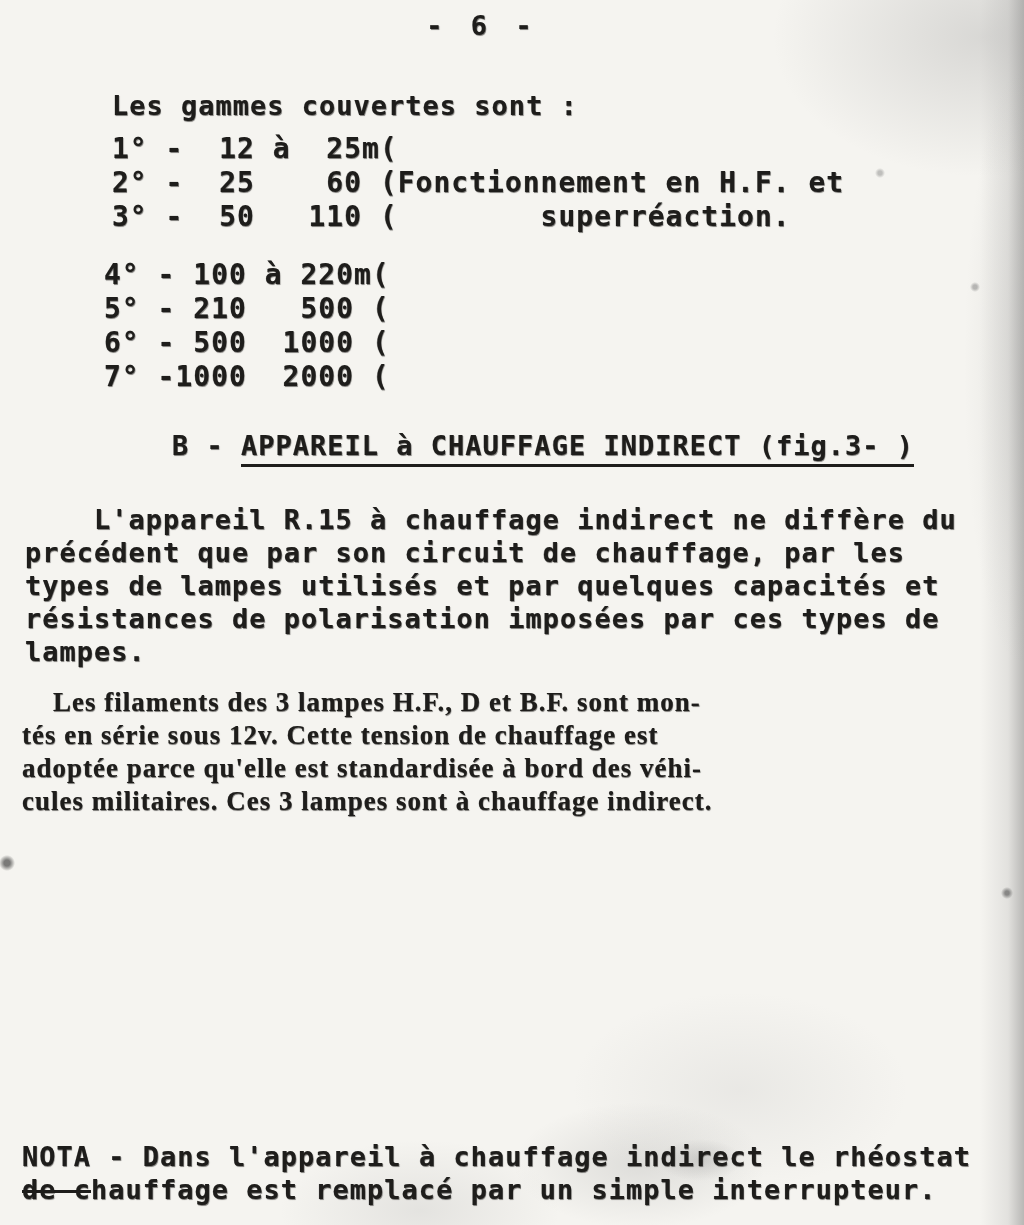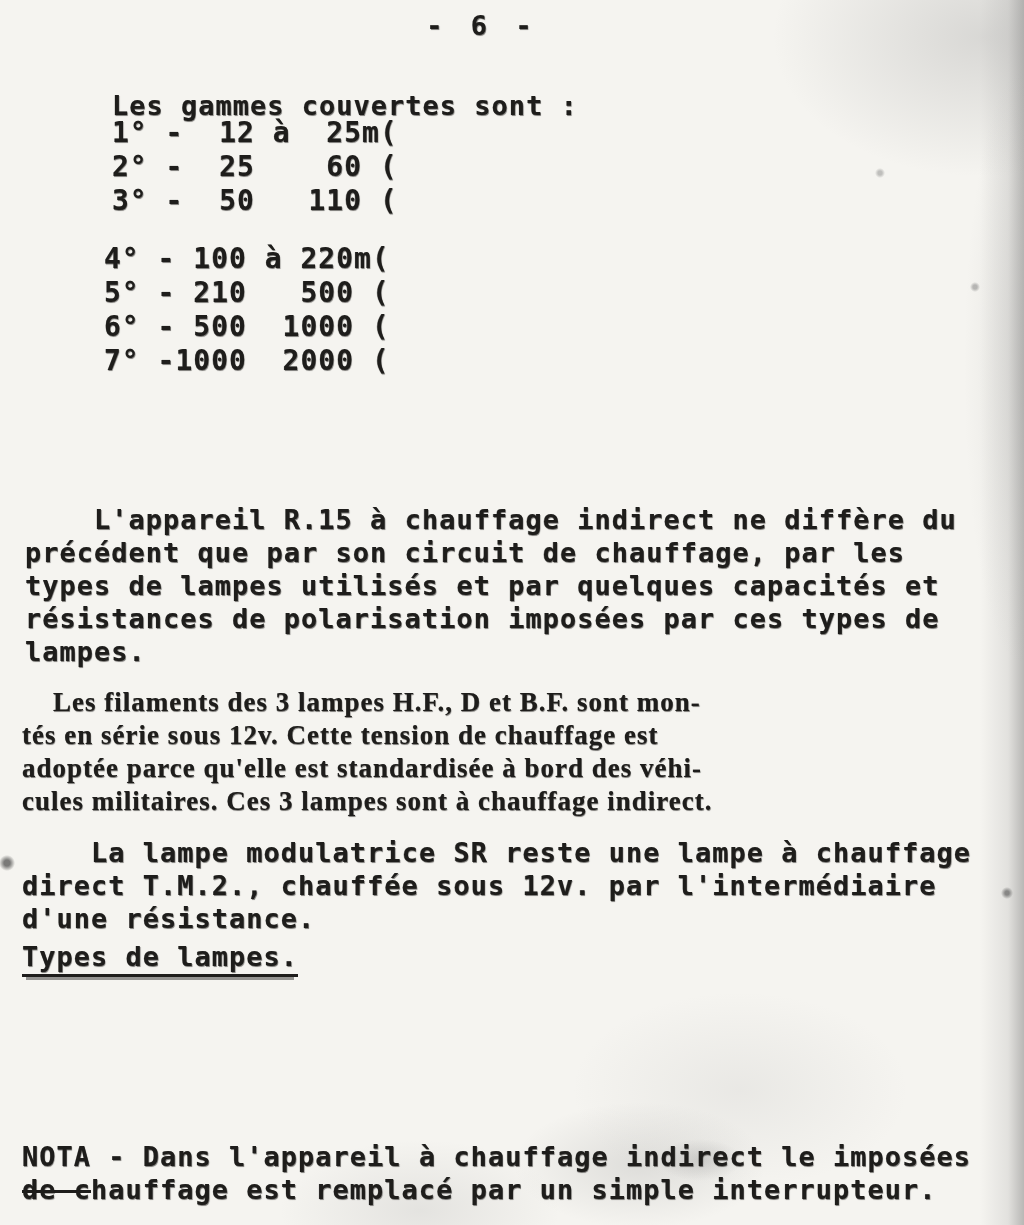--- a/index.html
+++ b/index.html
@@ -28,21 +28,21 @@
       radial-gradient(ellipse 60px 30px at 700px 1160px, rgba(120,120,120,0.25), transparent 70%);
   }
   .ink{
     font-weight:700;
     text-shadow:0.6px 0.6px 0.7px rgba(30,28,25,0.55), -0.3px 0 0.4px rgba(30,28,25,0.35);
   }
   pre.ink{margin:0;}
   .abs{position:absolute;}
   .page-number{top:10px;left:0;width:964px;text-align:center;font-size:27px;letter-spacing:6px;}
   .intro{top:66px;left:112px;font-size:27px;letter-spacing:1px;margin-top:24px;}
-  .band-group{display:flex;align-items:flex-start;}
+  .band-group{display:flex;align-items:flex-start;margin-top:16px;}
   .band-group pre{font-family:inherit;font-size:28px;line-height:34px;letter-spacing:1px;}
   .band-rows{white-space:pre;}
   .braces{margin-left:14px;white-space:pre;font-size:30px;}
   .band-desc{margin-left:22px;white-space:pre;}
   .g1{top:116px;left:112px;}
   .g1 .band-desc{padding-top:34px;}
   .g2{top:242px;left:104px;}
   .g2 .band-desc{padding-top:41px;}
   .section-title{top:430px;left:172px;font-size:27px;letter-spacing:1px;white-space:pre;}
   .u{border-bottom:3px solid #1e1d1b;padding-bottom:3px;}
@@ -69,47 +69,46 @@
 
   <div class="abs intro ink">Les gammes couvertes sont :</div>
 
   <div class="abs band-group g1">
     <pre class="band-rows ink">1° -  12 à  25m
 2° -  25    60
 3° -  50   110</pre>
     <pre class="braces ink">(
 (
 (</pre>
+    <pre class="band-desc ink">Fonctionnement en H.F. et
+        superréaction.</pre>
   </div>
 
   <div class="abs band-group g2">
     <pre class="band-rows ink">4° - 100 à 220m
 5° - 210   500
 6° - 500  1000
 7° -1000  2000</pre>
     <pre class="braces ink">(
 (
 (
 (</pre>
   </div>
 
+  <div class="abs section-title ink"><span>B - </span><span class="u">APPAREIL à CHAUFFAGE INDIRECT (fig.3- )</span></div>
 
   <pre class="abs para p1 ink">    L'appareil R.15 à chauffage indirect ne diffère du
 précédent que par son circuit de chauffage, par les
 types de lampes utilisés et par quelques capacités et
 résistances de polarisation imposées par ces types de
 lampes.</pre>
 
   <pre class="abs para p2 ink">    Les filaments des 3 lampes H.F., D et B.F. sont mon-
 tés en série sous 12v. Cette tension de chauffage est
 adoptée parce qu'elle est standardisée à bord des véhi-
 cules militaires. Ces 3 lampes sont à chauffage indirect.</pre>
 
-  <pre class="abs para p3 ink">    La lampe modulatrice SR reste une lampe à chauffage
-direct T.M.2., chauffée sous 12v. par l'intermédiaire
-d'une résistance.</pre>
-
-  <div class="abs subheading ink">Types de lampes.</div>
 
 
-  <div class="abs para nota ink"><span class="u2">NOTA</span><span> - Dans l'appareil à chauffage indirect le imposées
+
+  <div class="abs para nota ink"><span class="u2">NOTA</span><span> - Dans l'appareil à chauffage indirect le rhéostat
 de chauffage est remplacé par un simple interrupteur.</span></div>
 </div>
 
 </body></html>

